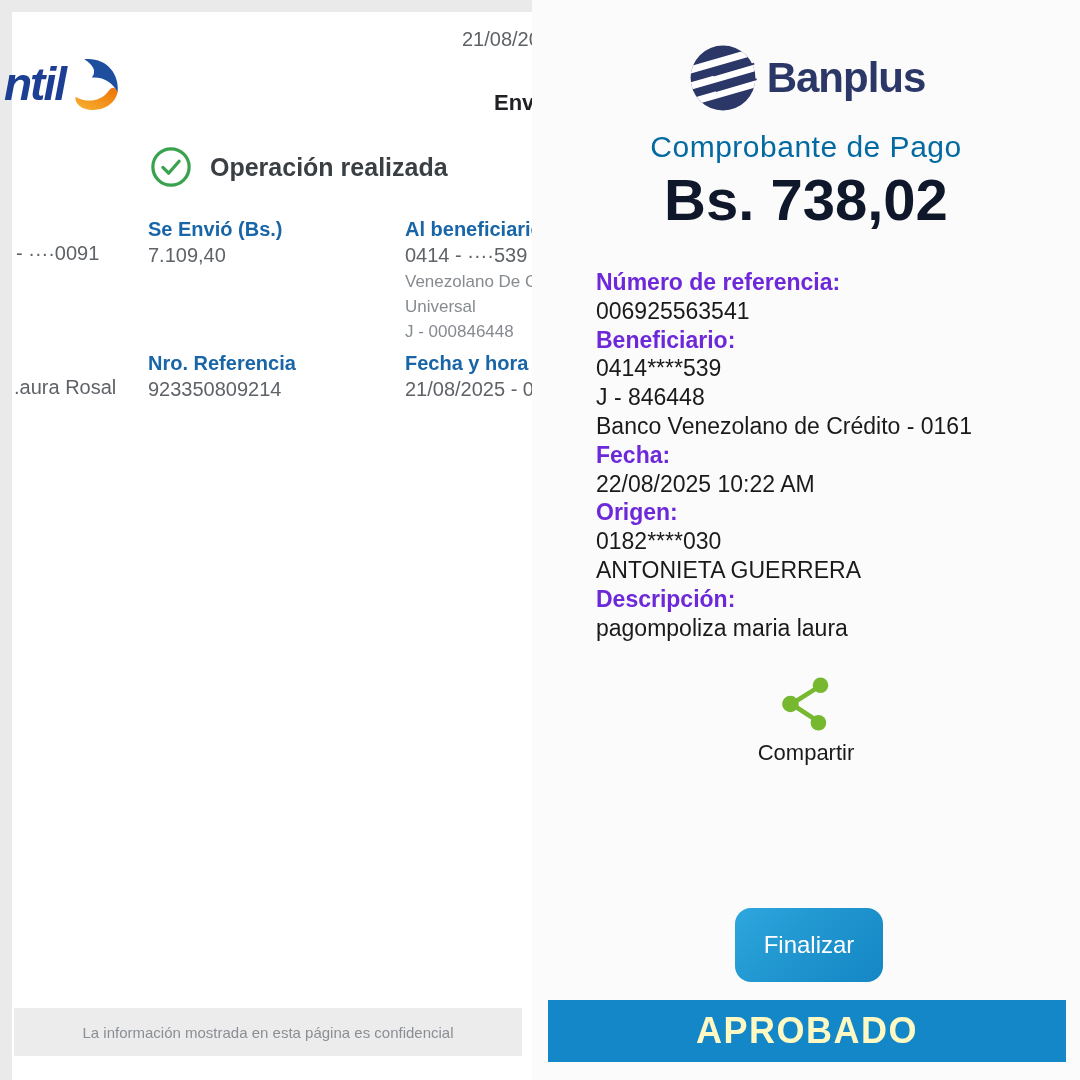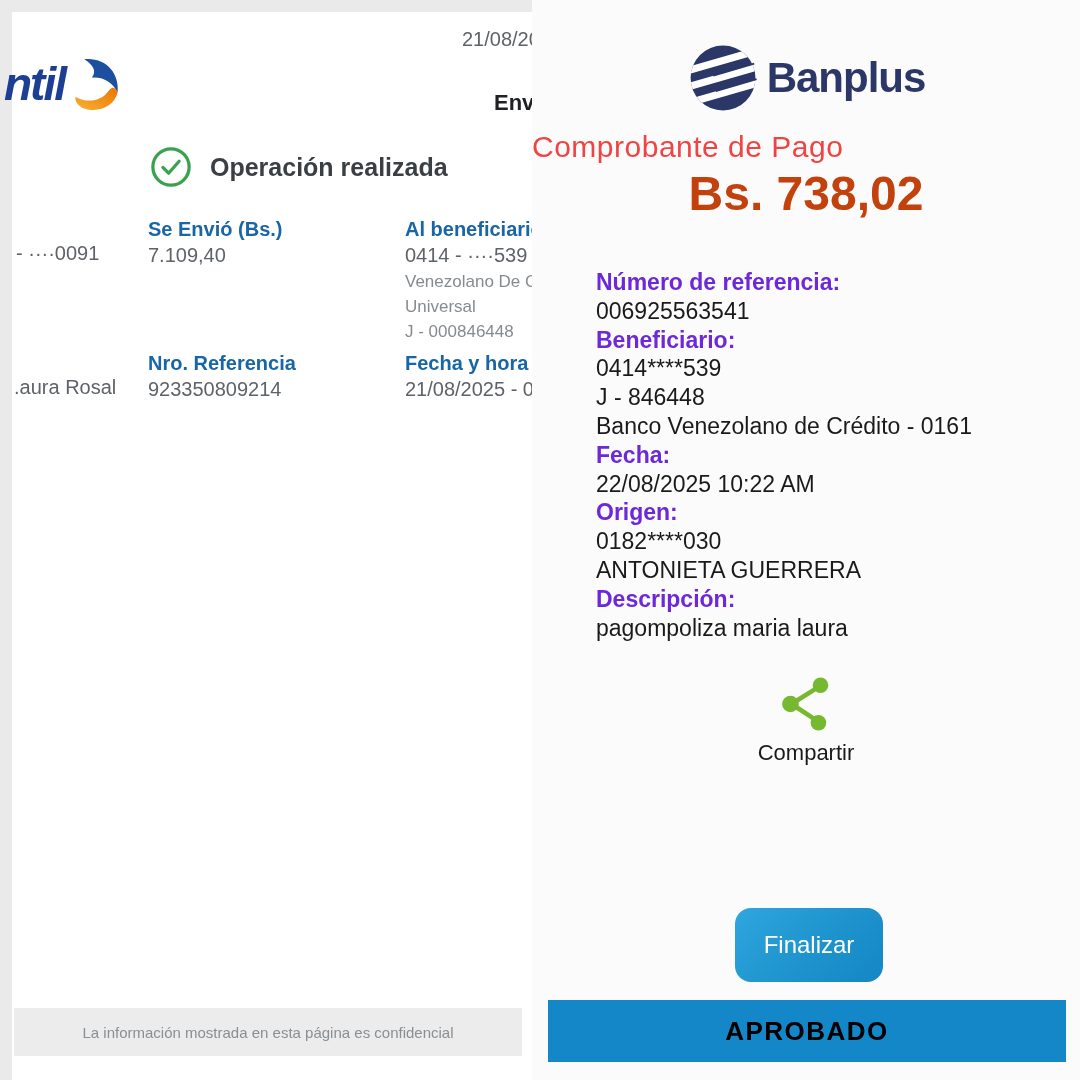--- a/index.html
+++ b/index.html
@@ -22,33 +22,33 @@
   .small-gray { font-size:17px; color:#868b90; }
   .pl-footer { position:absolute; left:14px; top:1008px; width:508px; height:48px; background:#ececec;
                display:flex; align-items:center; justify-content:center; }
   .pl-footer span { font-size:15px; color:#8a8f94; }
 
   
   .panel-right { position:relative; width:548px; height:1080px; background:#fbfbfb; overflow:hidden; flex:none; }
   .pr-abs { position:absolute; white-space:nowrap; }
   .pr-logo { left:0; top:42px; width:548px; display:flex; align-items:center; justify-content:center; gap:8px; }
   .pr-logo .wordmark { font-size:42px; font-weight:bold; color:#2b3766; letter-spacing:-1px; }
-  .pr-title { left:0; top:130px; width:548px; text-align:left; font-size:30px; color:#ef4444; letter-spacing:0.5px; }
-  .pr-amount { left:0; top:166px; width:548px; text-align:center; font-size:48px; font-weight:bold; color:#c2410c; }
+  .pr-title { left:0; top:130px; width:548px; text-align:center; font-size:30px; color:#0369a1; letter-spacing:0.5px; }
+  .pr-amount { left:0; top:166px; width:548px; text-align:center; font-size:58px; font-weight:bold; color:#0f172a; }
   .pr-details { position:absolute; left:64px; top:268px; width:460px; font-size:23px; line-height:28.8px; color:#1a1a1a; }
   .pr-details .lbl { font-weight:bold; color:#6d28d9; }
   .pr-share { position:absolute; left:0; top:676px; width:548px; display:flex; flex-direction:column; align-items:center; }
   .pr-share .share-label { margin-top:8px; font-size:22px; color:#1a1a1a; }
   .pr-finish { position:absolute; left:203px; top:908px; width:148px; height:74px; border:none; border-radius:16px;
                background:linear-gradient(135deg,#2ea6de 0%,#1e93cd 55%,#1487c4 100%);
                color:#ffffff; font-size:24px; font-family:"Liberation Sans",sans-serif; cursor:pointer;
                display:flex; align-items:center; justify-content:center; }
   .pr-banner { position:absolute; left:16px; top:1000px; width:518px; height:62px; background:#1487c9;
                display:flex; align-items:center; justify-content:center; }
-  .pr-banner span { color:#000000; font-size:26px; font-weight:bold; letter-spacing:1.5px; }
+  .pr-banner span { color:#fef9c3; font-size:36px; font-weight:bold; letter-spacing:1.5px; }
 </style>
 </head>
 <body>
 
 <div class="composite">
 
   <div class="panel-left">
     <div class="page"></div>
 
     <div class="pl-abs pl-date">21/08/20</div>

